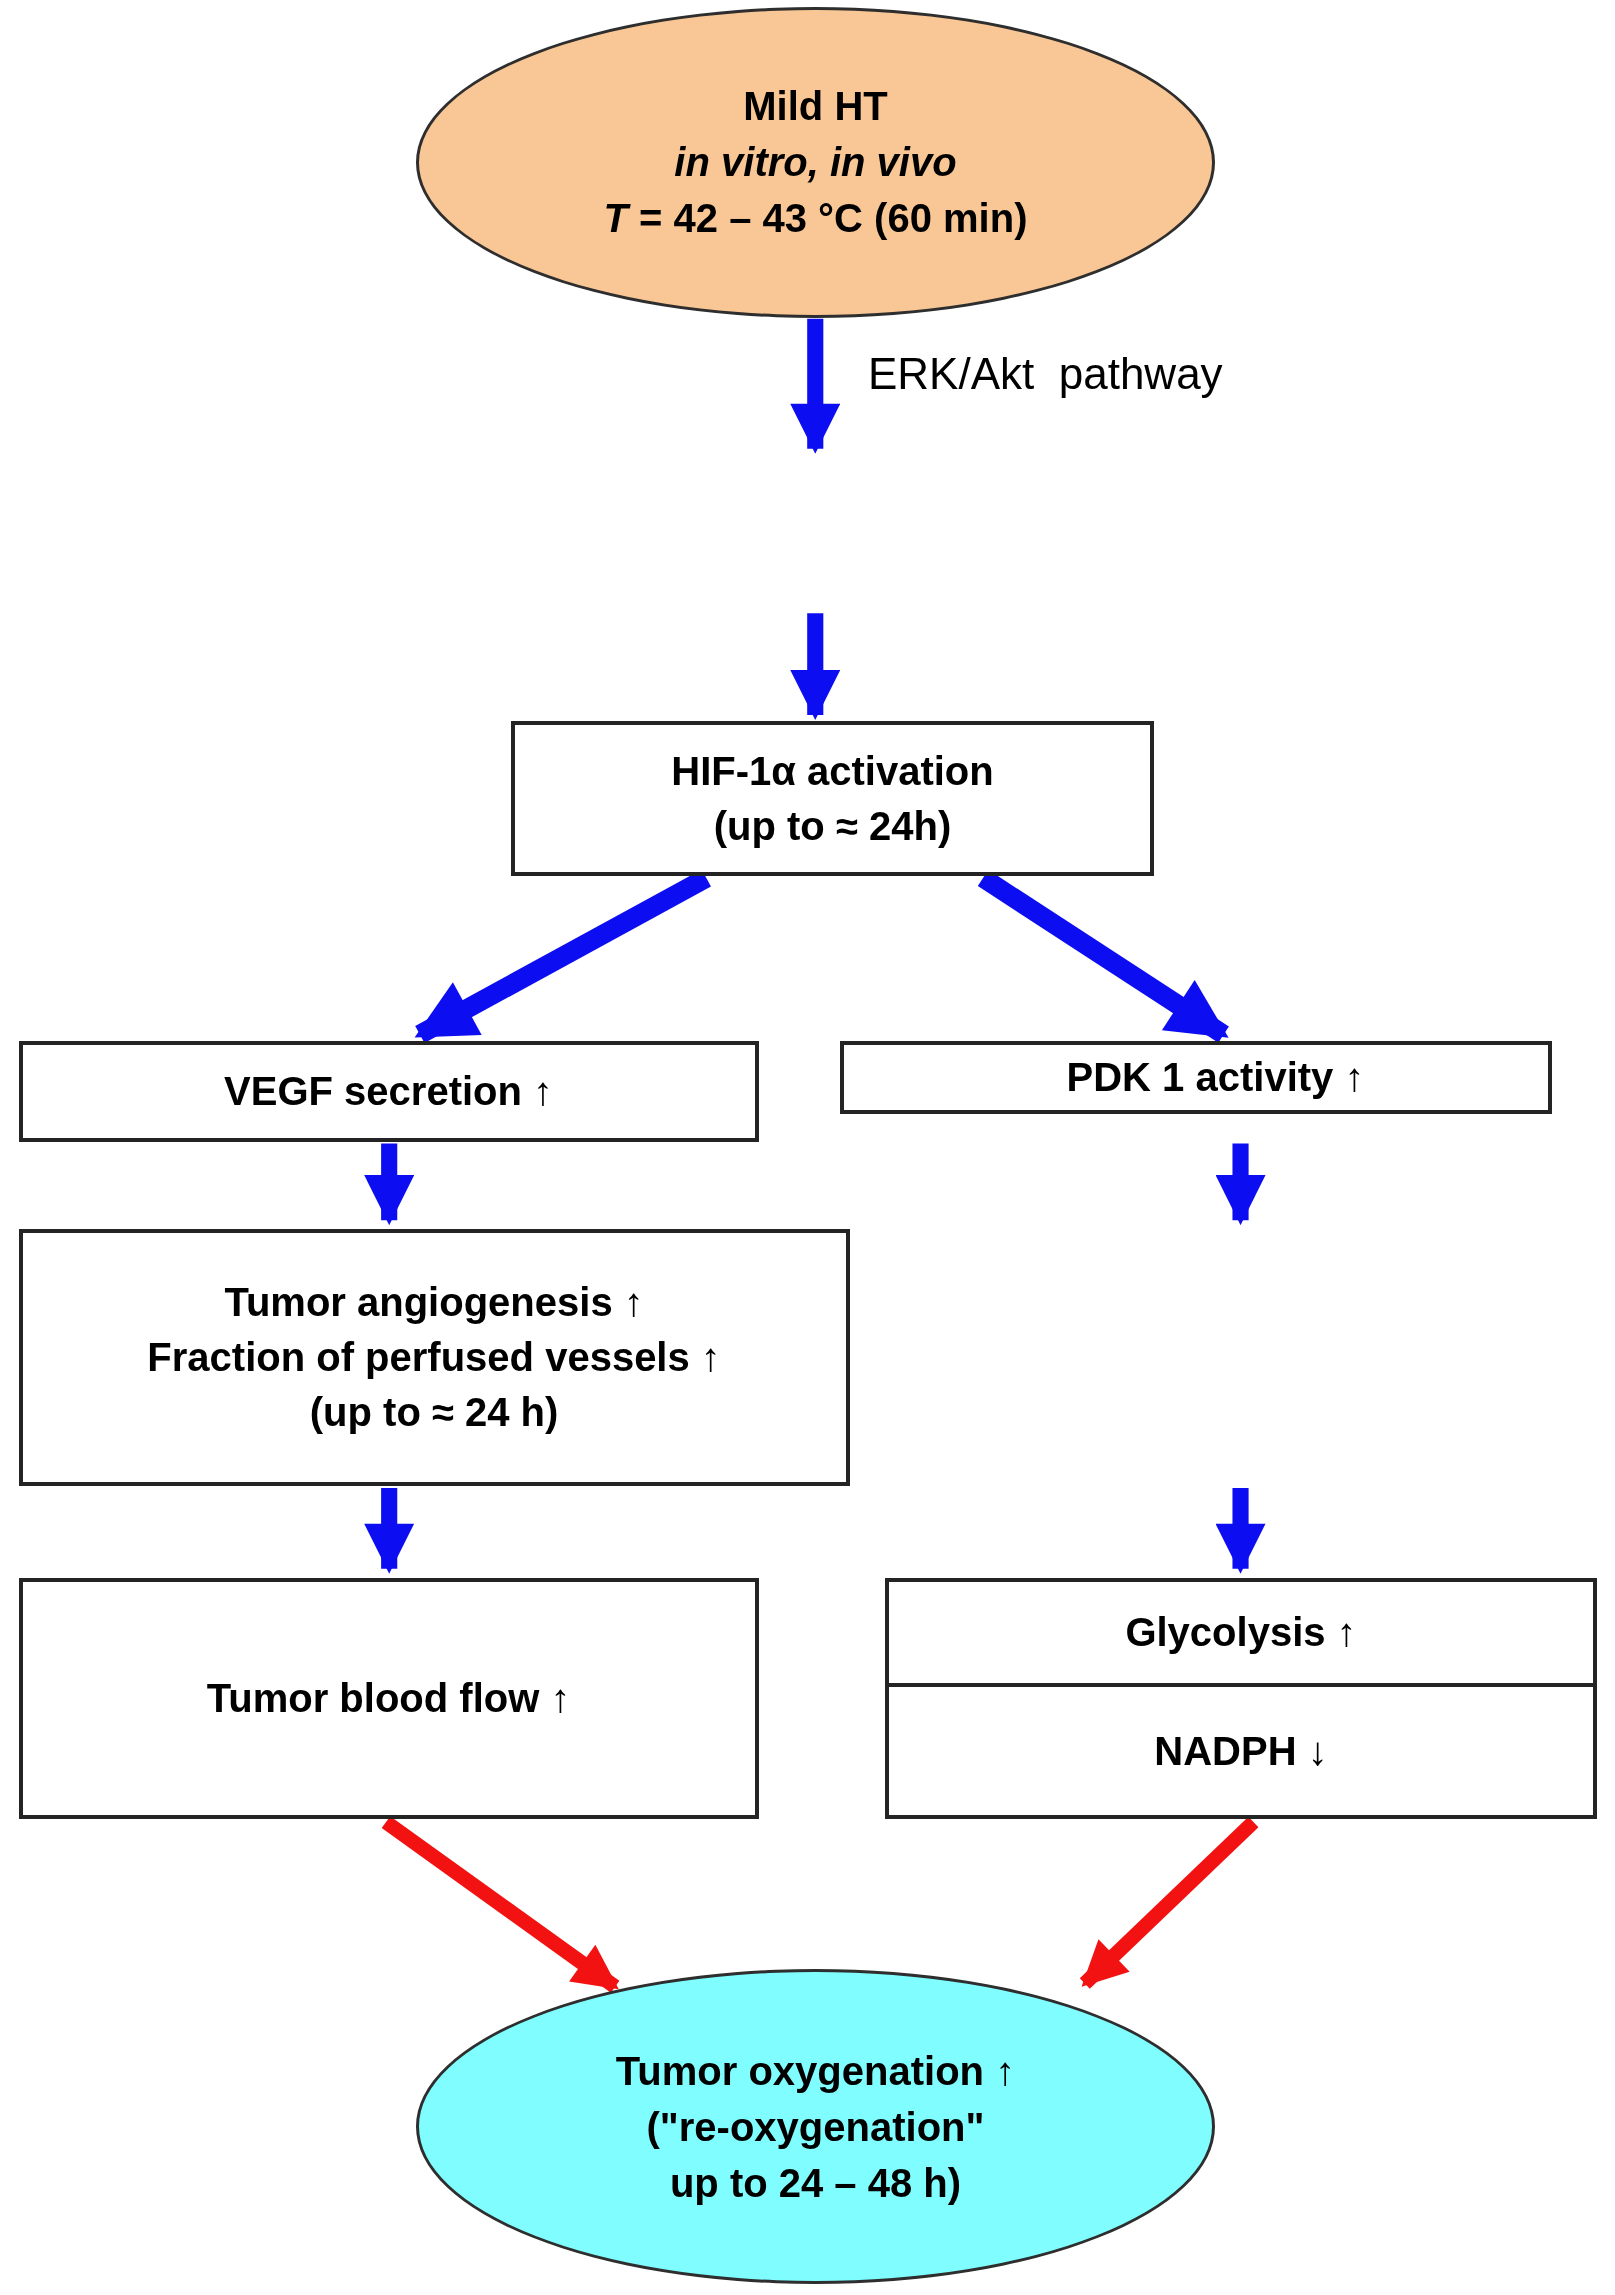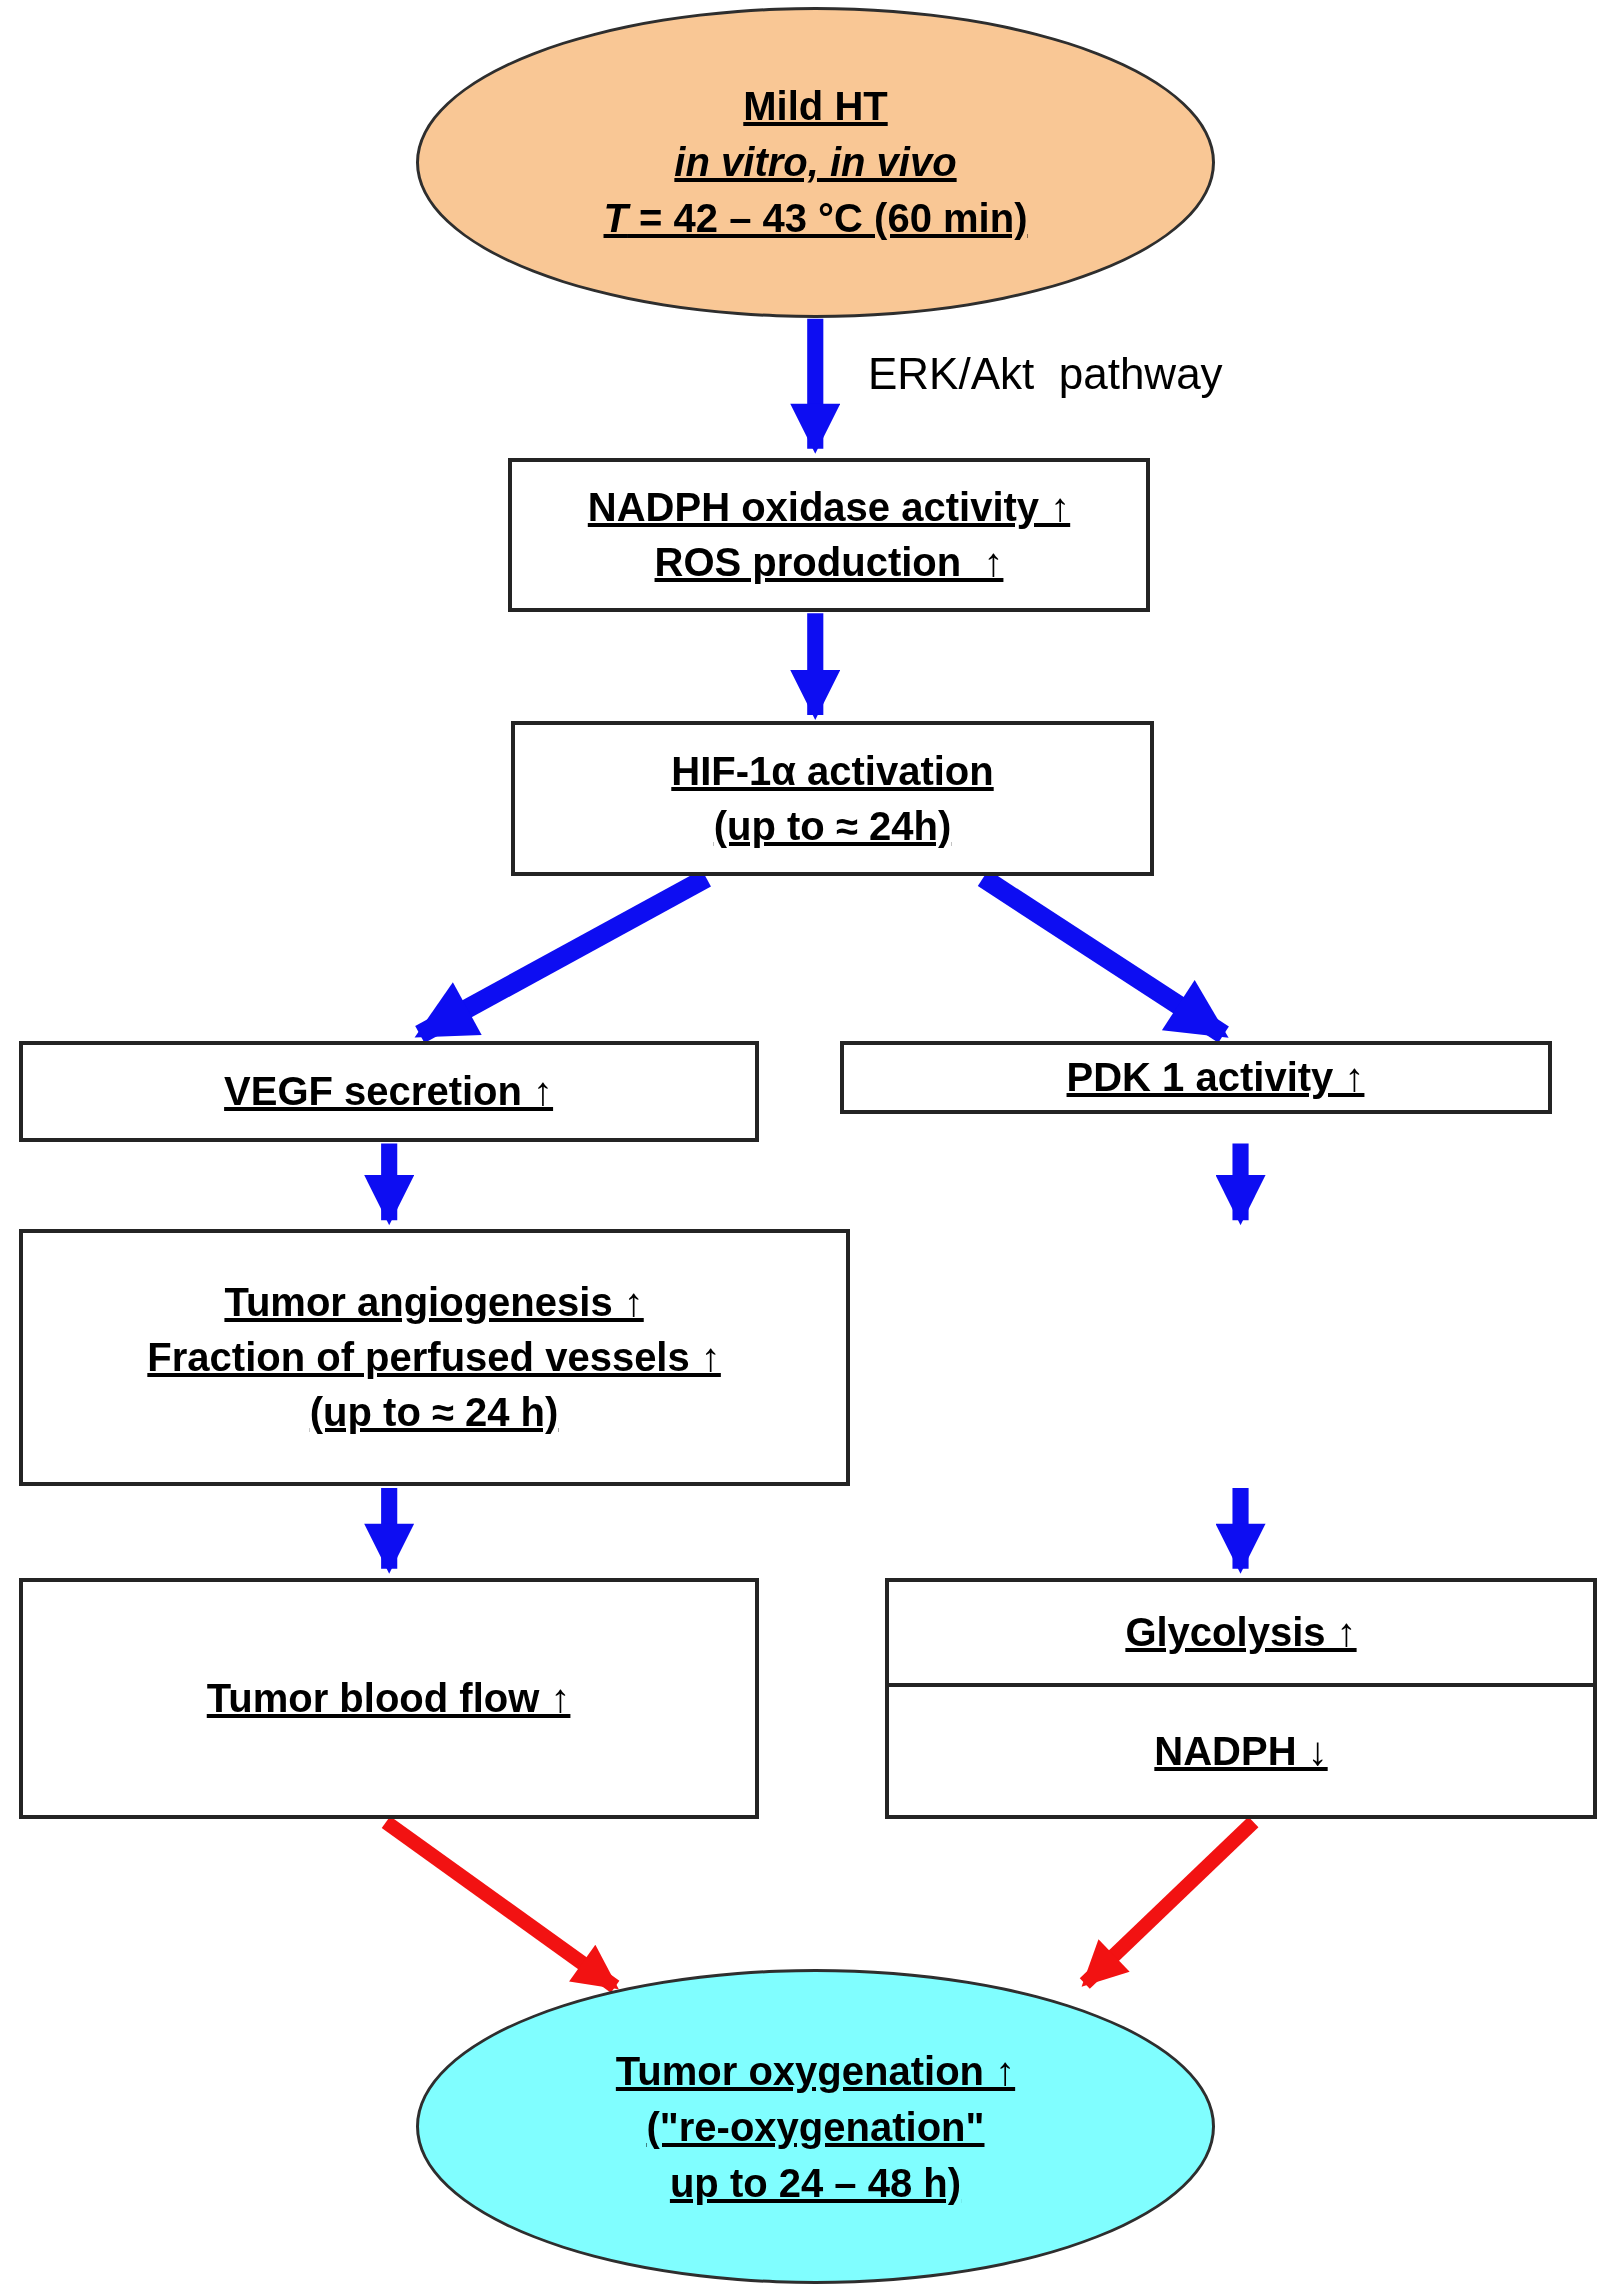--- a/index.html
+++ b/index.html
@@ -26,21 +26,20 @@
   .arrow-blue{stroke:var(--arrow-blue);}
   .arrow-red{stroke:var(--arrow-red);}
   .head-blue{fill:var(--arrow-blue);}
   .head-red{fill:var(--arrow-red);}
   .node{
     position:absolute;
     display:flex;align-items:center;justify-content:center;
     box-sizing:border-box;
     text-align:center;
     font-weight:bold;
-    text-decoration:underline;
   }
   .box{
     background:var(--box-fill);
     border:4px solid var(--border);
     font-size:40px;
     line-height:55px;
   }
   .ellipse{
     border:3.2px solid #2e2e2e;
     border-radius:50%;
@@ -87,24 +86,20 @@
   <div class="node ellipse start" style="left:416px;top:6.5px;width:799px;height:311px;">
     <div>
       <div>Mild HT</div>
       <div class="italic">in vitro, in vivo</div>
       <div><span class="italic">T</span><span class="multiline"> = 42 – 43 °C (60 min)</span></div>
     </div>
   </div>
 
   <div class="edge-label" style="left:868px;top:349px;">ERK/Akt  pathway</div>
 
-  <div class="node box" style="left:508px;top:458px;width:642px;height:154px;">
-    <div class="multiline">NADPH oxidase activity ↑
-ROS production  ↑</div>
-  </div>
 
   <div class="node box" style="left:511px;top:721px;width:643px;height:155px;">
     <div class="multiline">HIF-1α activation
 (up to ≈ 24h)</div>
   </div>
 
   <div class="node box" style="left:18.6px;top:1041px;width:740px;height:101px;">
     <div class="multiline">VEGF secretion ↑</div>
   </div>
 

